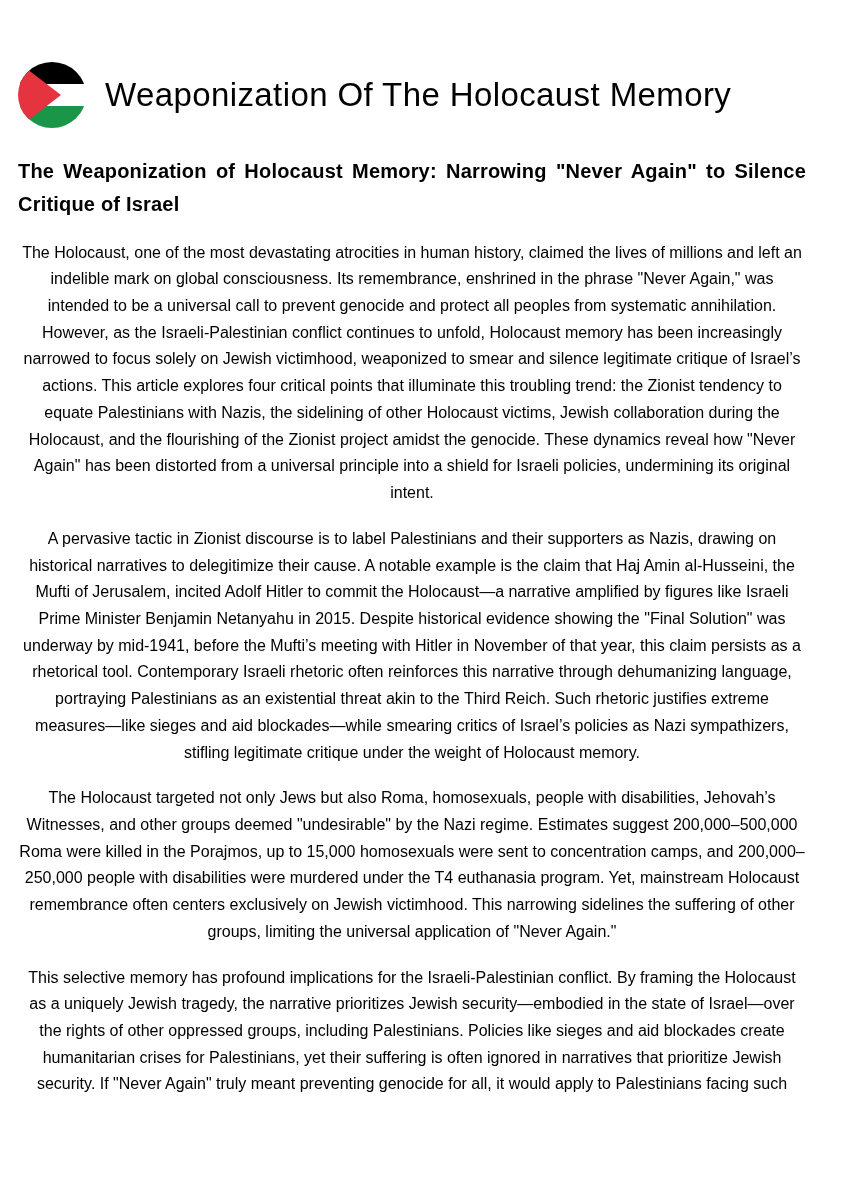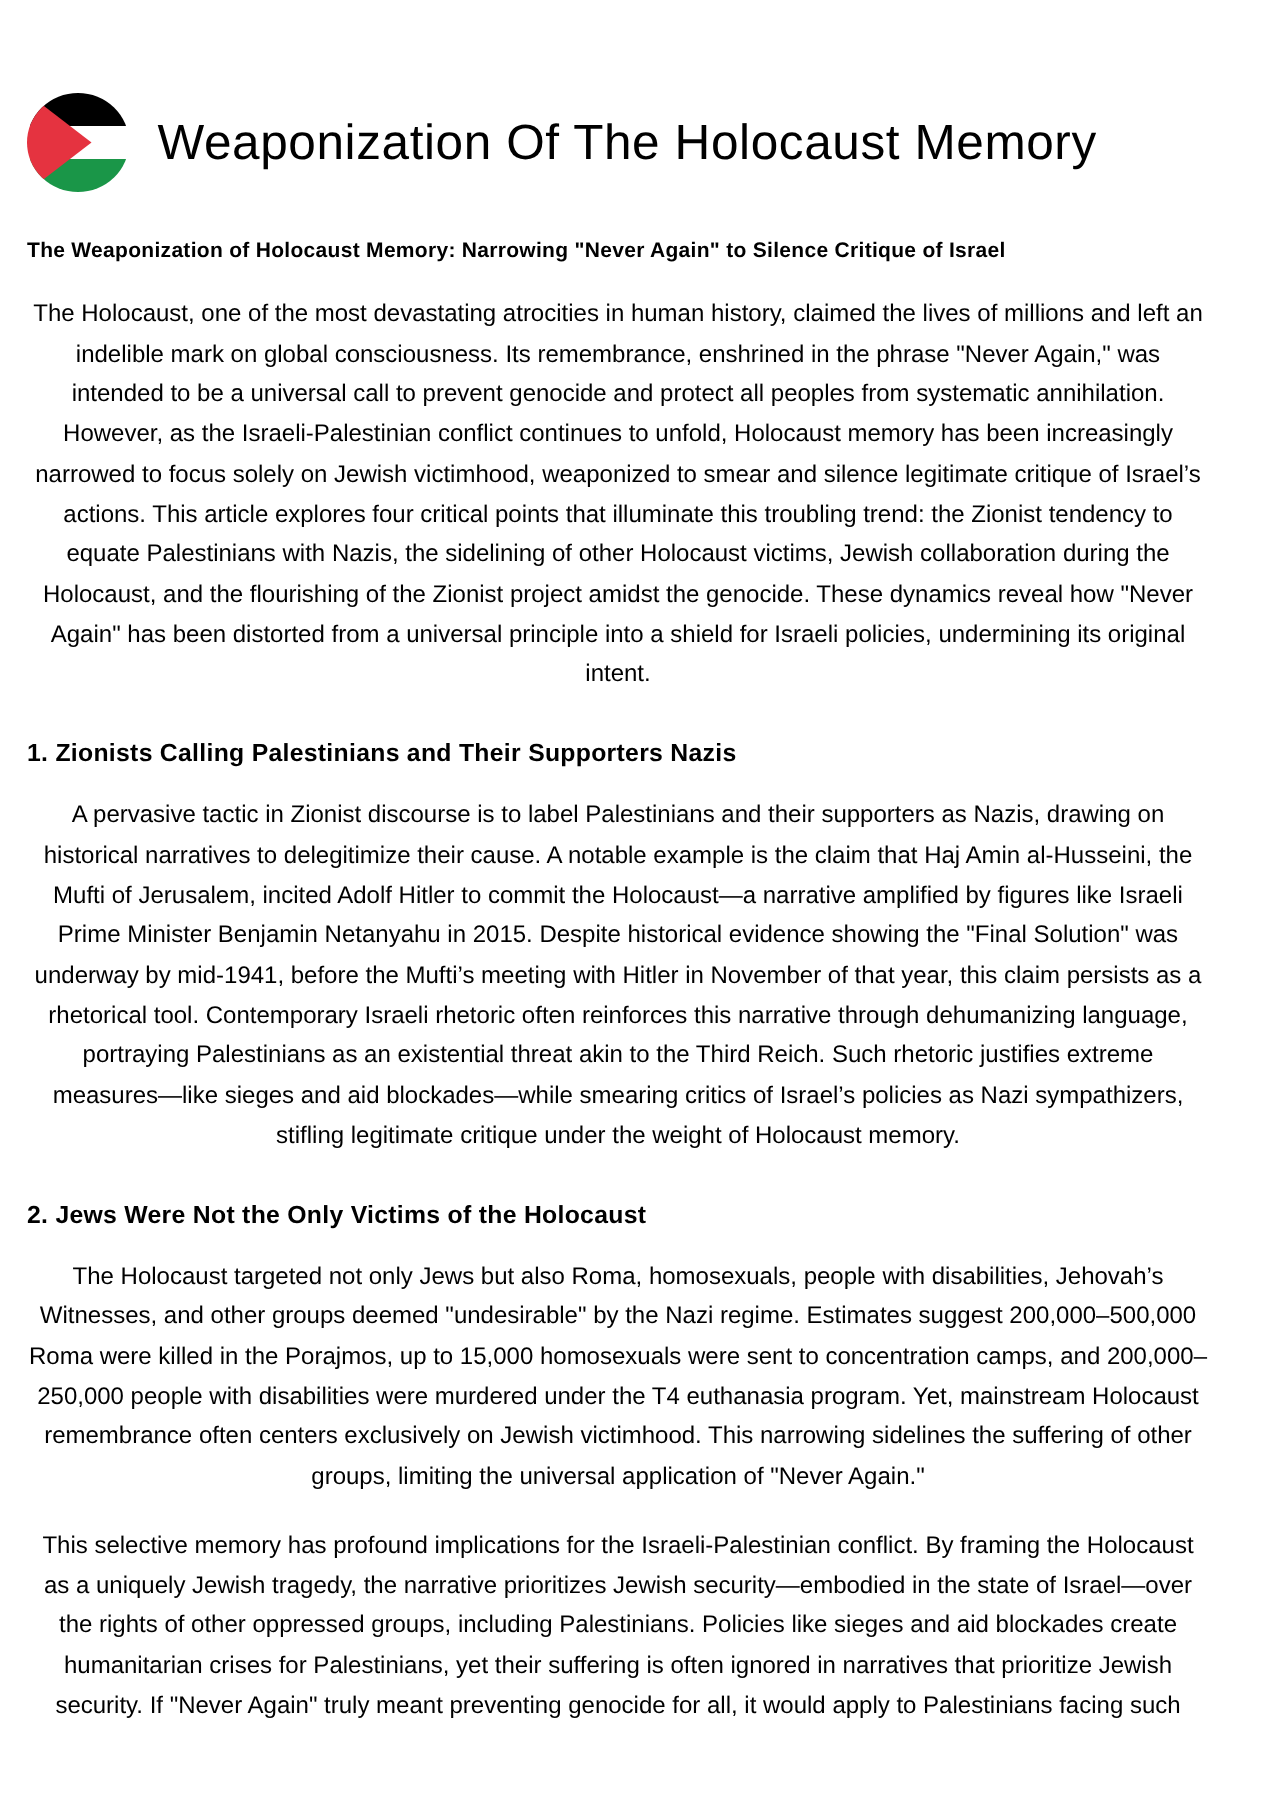--- a/index.html
+++ b/index.html
@@ -48,21 +48,21 @@
     border-left: 43px solid var(--flag_red, #e53340);
   }
   .title {
     font-size: 33px;
     font-weight: 400;
     letter-spacing: 0.4px;
     white-space: nowrap;
   }
   .subtitle {
     margin-top: 27px;
-    font-size: 14px;
+    font-size: 20px;
     font-weight: 700;
     line-height: 1.64;
     text-align: justify;
     letter-spacing: 0.2px;
   }
   .article p {
     font-size: 16px;
     line-height: 1.67;
     margin-top: 19px;
     text-align: center;
@@ -82,21 +82,19 @@
   <div class="header">
     <span class="flag"></span>
     <h1 class="title">Weaponization Of The Holocaust Memory</h1>
   </div>
 
   <div class="article">
     <h2 class="subtitle">The Weaponization of Holocaust Memory: Narrowing "Never Again" to Silence Critique of Israel</h2>
 
     <p>The Holocaust, one of the most devastating atrocities in human history, claimed the lives of millions and left an indelible mark on global consciousness. Its remembrance, enshrined in the phrase "Never Again," was intended to be a universal call to prevent genocide and protect all peoples from systematic annihilation. However, as the Israeli-Palestinian conflict continues to unfold, Holocaust memory has been increasingly narrowed to focus solely on Jewish victimhood, weaponized to smear and silence legitimate critique of Israel’s actions. This article explores four critical points that illuminate this troubling trend: the Zionist tendency to equate Palestinians with Nazis, the sidelining of other Holocaust victims, Jewish collaboration during the Holocaust, and the flourishing of the Zionist project amidst the genocide. These dynamics reveal how "Never Again" has been distorted from a universal principle into a shield for Israeli policies, undermining its original intent.</p>
 
-    <h3 class="section-heading">1. Zionists Calling Palestinians and Their Supporters Nazis</h3>
     <p>A pervasive tactic in Zionist discourse is to label Palestinians and their supporters as Nazis, drawing on historical narratives to delegitimize their cause. A notable example is the claim that Haj Amin al-Husseini, the Mufti of Jerusalem, incited Adolf Hitler to commit the Holocaust—a narrative amplified by figures like Israeli Prime Minister Benjamin Netanyahu in 2015. Despite historical evidence showing the "Final Solution" was underway by mid-1941, before the Mufti’s meeting with Hitler in November of that year, this claim persists as a rhetorical tool. Contemporary Israeli rhetoric often reinforces this narrative through dehumanizing language, portraying Palestinians as an existential threat akin to the Third Reich. Such rhetoric justifies extreme measures—like sieges and aid blockades—while smearing critics of Israel’s policies as Nazi sympathizers, stifling legitimate critique under the weight of Holocaust memory.</p>
 
-    <h3 class="section-heading">2. Jews Were Not the Only Victims of the Holocaust</h3>
     <p>The Holocaust targeted not only Jews but also Roma, homosexuals, people with disabilities, Jehovah’s Witnesses, and other groups deemed "undesirable" by the Nazi regime. Estimates suggest 200,000–500,000 Roma were killed in the Porajmos, up to 15,000 homosexuals were sent to concentration camps, and 200,000–250,000 people with disabilities were murdered under the T4 euthanasia program. Yet, mainstream Holocaust remembrance often centers exclusively on Jewish victimhood. This narrowing sidelines the suffering of other groups, limiting the universal application of "Never Again."</p>
     <p>This selective memory has profound implications for the Israeli-Palestinian conflict. By framing the Holocaust as a uniquely Jewish tragedy, the narrative prioritizes Jewish security—embodied in the state of Israel—over the rights of other oppressed groups, including Palestinians. Policies like sieges and aid blockades create humanitarian crises for Palestinians, yet their suffering is often ignored in narratives that prioritize Jewish security. If "Never Again" truly meant preventing genocide for all, it would apply to Palestinians facing such</p>
   </div>
 
 </div>
 
 </body></html>

